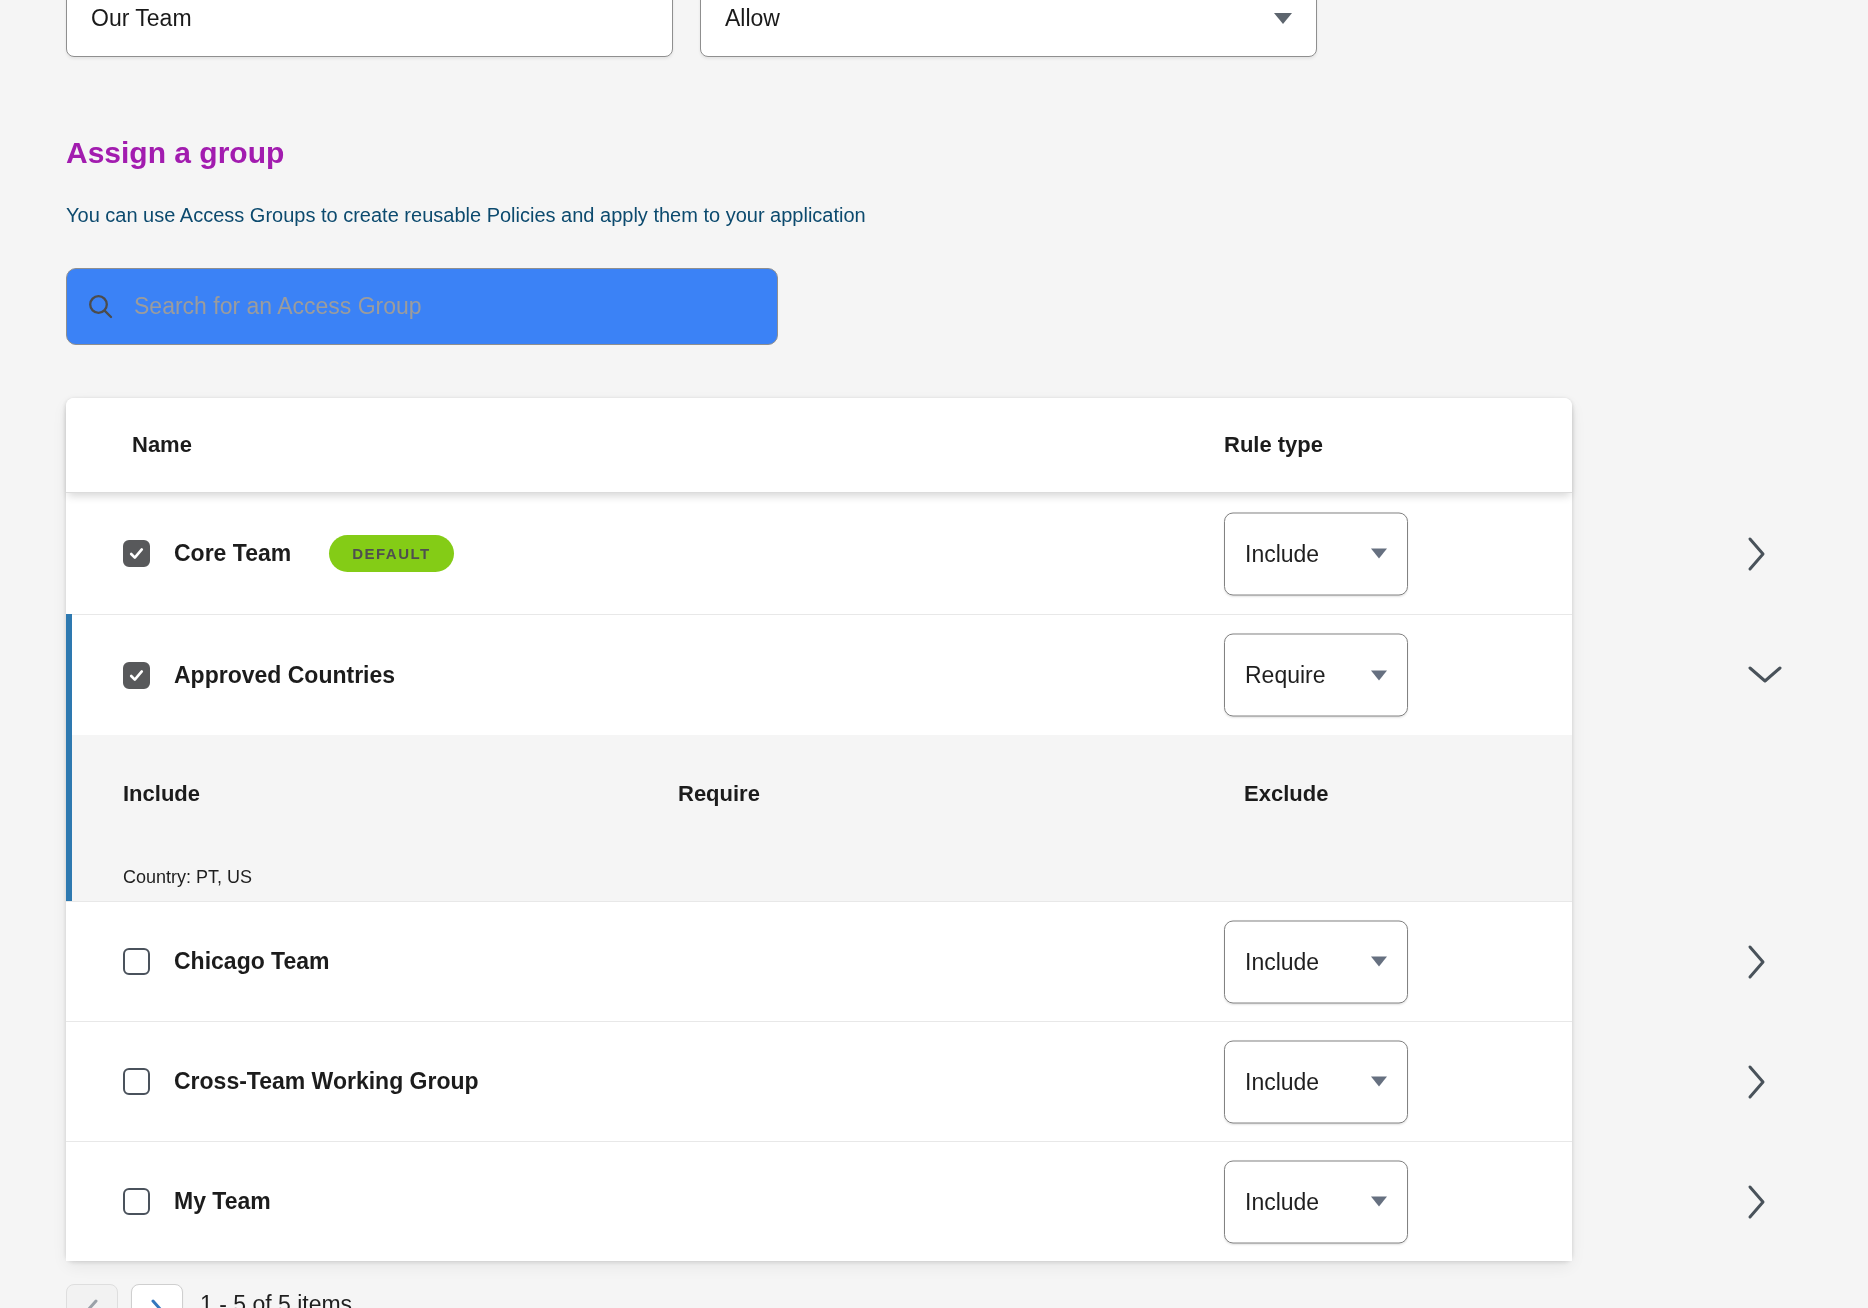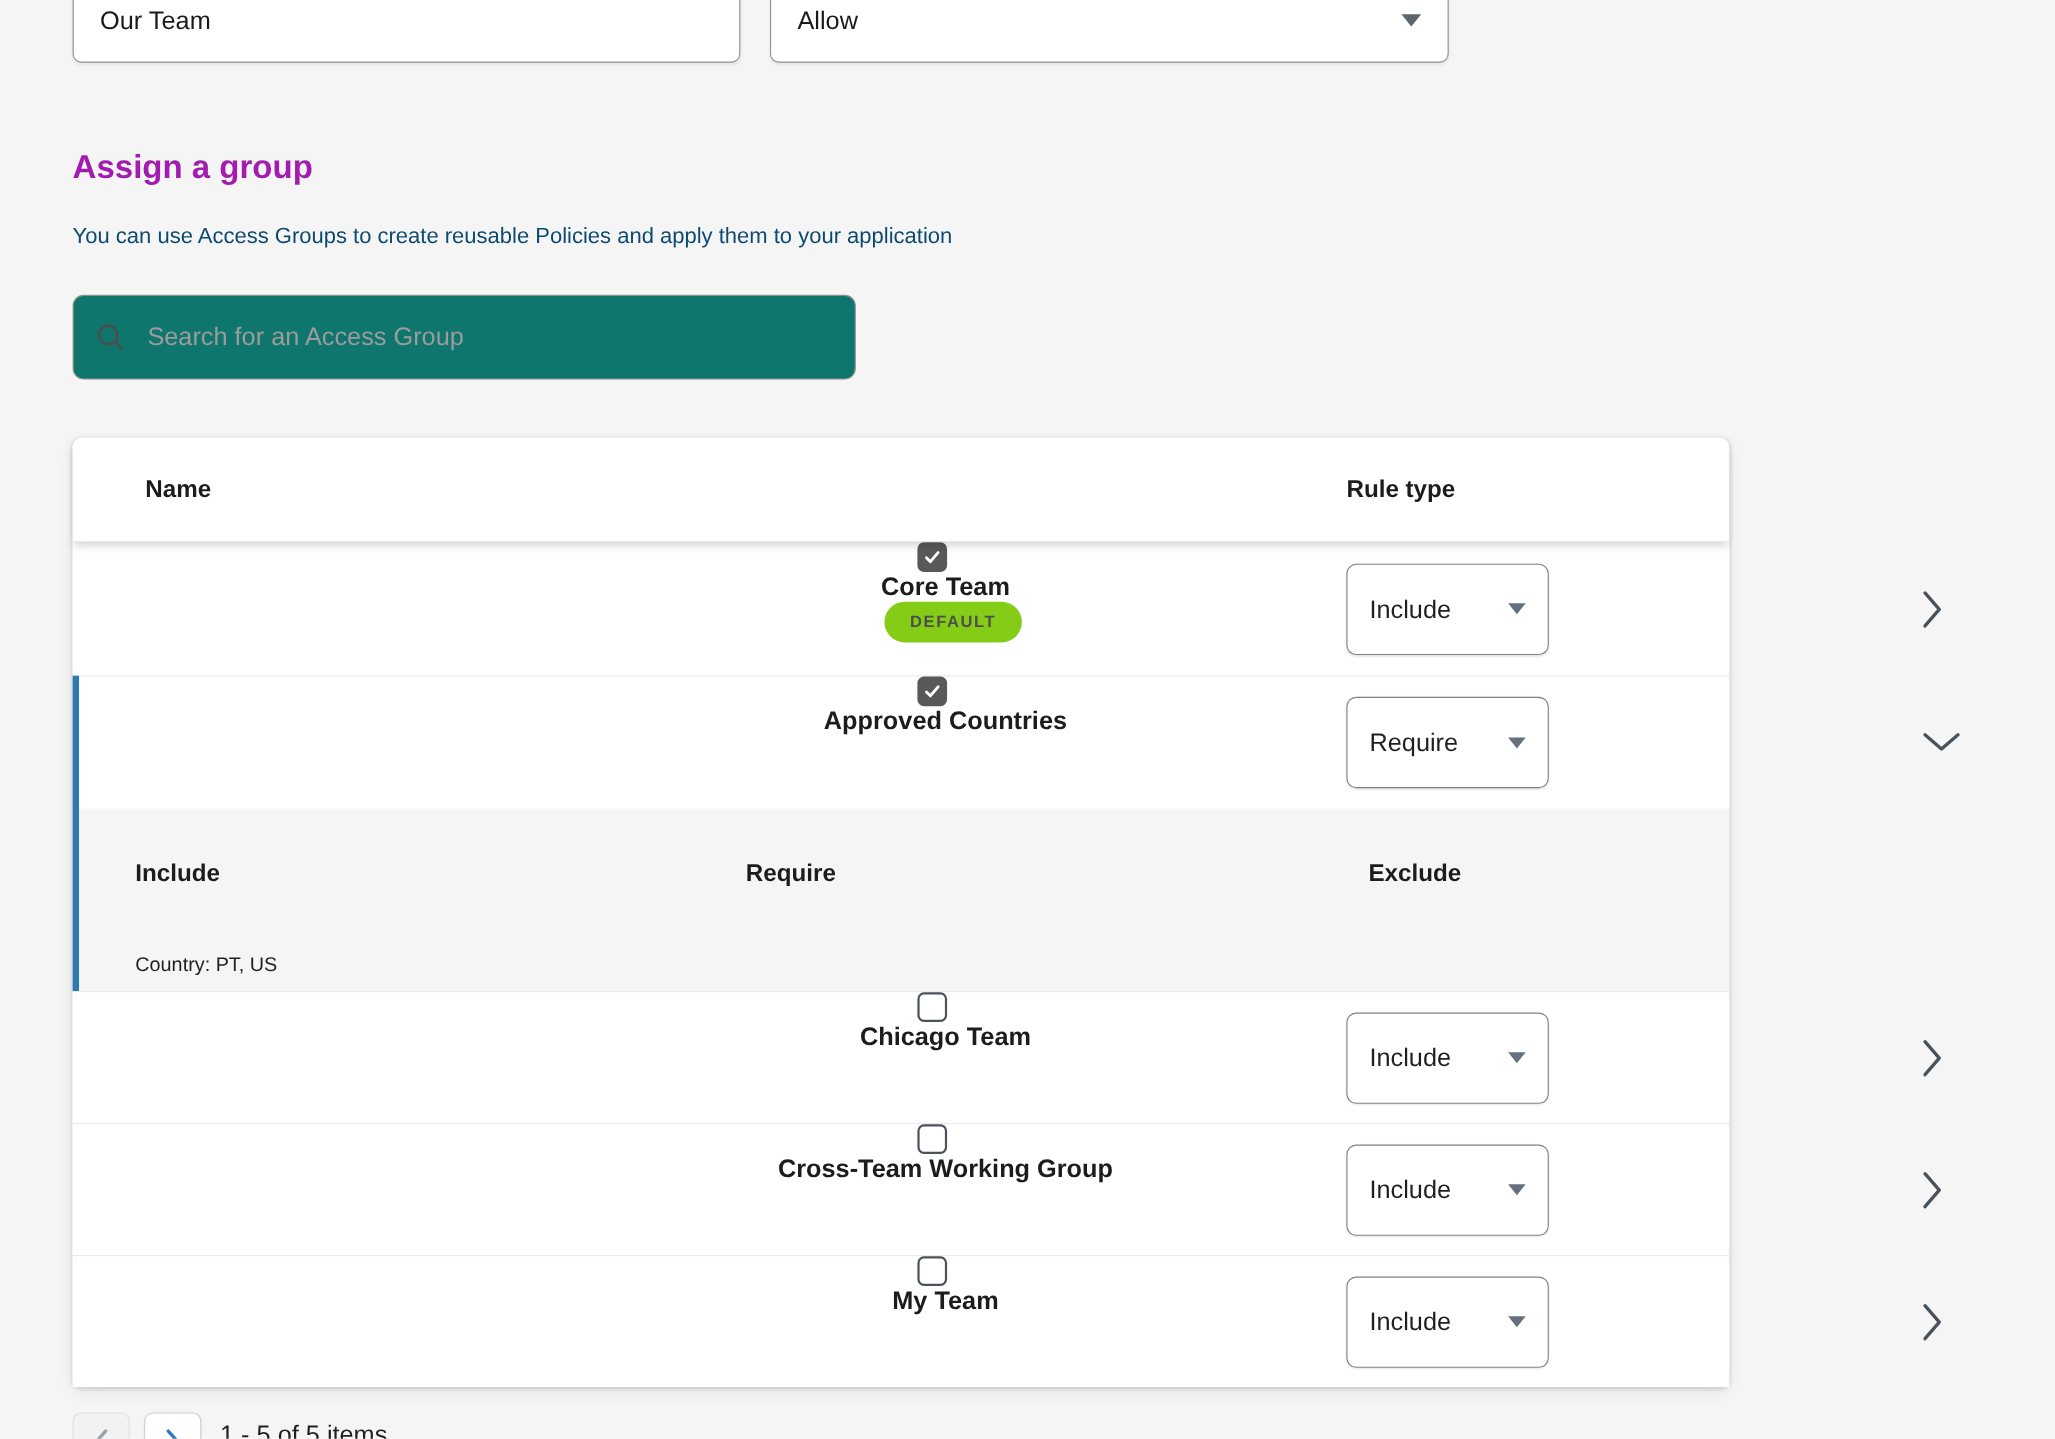--- a/index.html
+++ b/index.html
@@ -33,21 +33,21 @@
     position: absolute; left: 66px; top: 136px;
     font-size: 30px; font-weight: 700; color: #a21caf;
   }
   .section-desc {
     position: absolute; left: 66px; top: 204px;
     font-size: 20px; color: #0c4a6e;
   }
   
   .search-box {
     position: absolute; left: 66px; top: 268px; width: 712px; height: 77px;
-    background: #0f766e; border: 1px solid #8f8f8f; border-radius: 10px;
+    background: #3b82f6; border: 1px solid #8f8f8f; border-radius: 10px;
     box-sizing: border-box; display: flex; align-items: center; padding: 0 20px;
   }
   .search-box svg { flex: 0 0 auto; margin-right: 18px; }
   .search-box input {
     border: none; outline: none; background: transparent;
     font-family: "Liberation Sans", sans-serif;
     font-size: 23px; color: #1a1a1a; width: 100%;
   }
   .search-box input::placeholder { color: #9c9c9c; }
   
@@ -60,21 +60,21 @@
     position: relative; height: 94px; display: flex; align-items: center;
     background: #fff; border-radius: 8px 8px 0 0;
     border-bottom: 1px solid #dcdcdc;
     box-shadow: 0 5px 8px -2px rgba(0,0,0,0.16);
     z-index: 2;
   }
   .th-name { padding-left: 66px; font-size: 22px; font-weight: 700; color: #1c1c1c; }
   .th-rule { position: absolute; left: 1158px; font-size: 22px; font-weight: 700; color: #1c1c1c; }
   .row {
     position: relative; height: 121px; display: flex; align-items: center;
-    background: #fff; box-sizing: border-box; padding-left: 57px; flex-direction: column;
+    background: #fff; box-sizing: border-box; padding-left: 57px;
   }
   .row.bordered { border-top: 1px solid #e8e8e8; }
   .row-sm { height: 120px; }
   .checkbox {
     width: 27px; height: 27px; box-sizing: border-box; border-radius: 6px;
     flex: 0 0 auto; display: flex; align-items: center; justify-content: center;
     cursor: pointer;
   }
   .checkbox.unchecked { background: #fff; border: 2px solid #4a525c; }
   .checkbox.checked { background: #58595b; border: 2px solid #58595b; }

